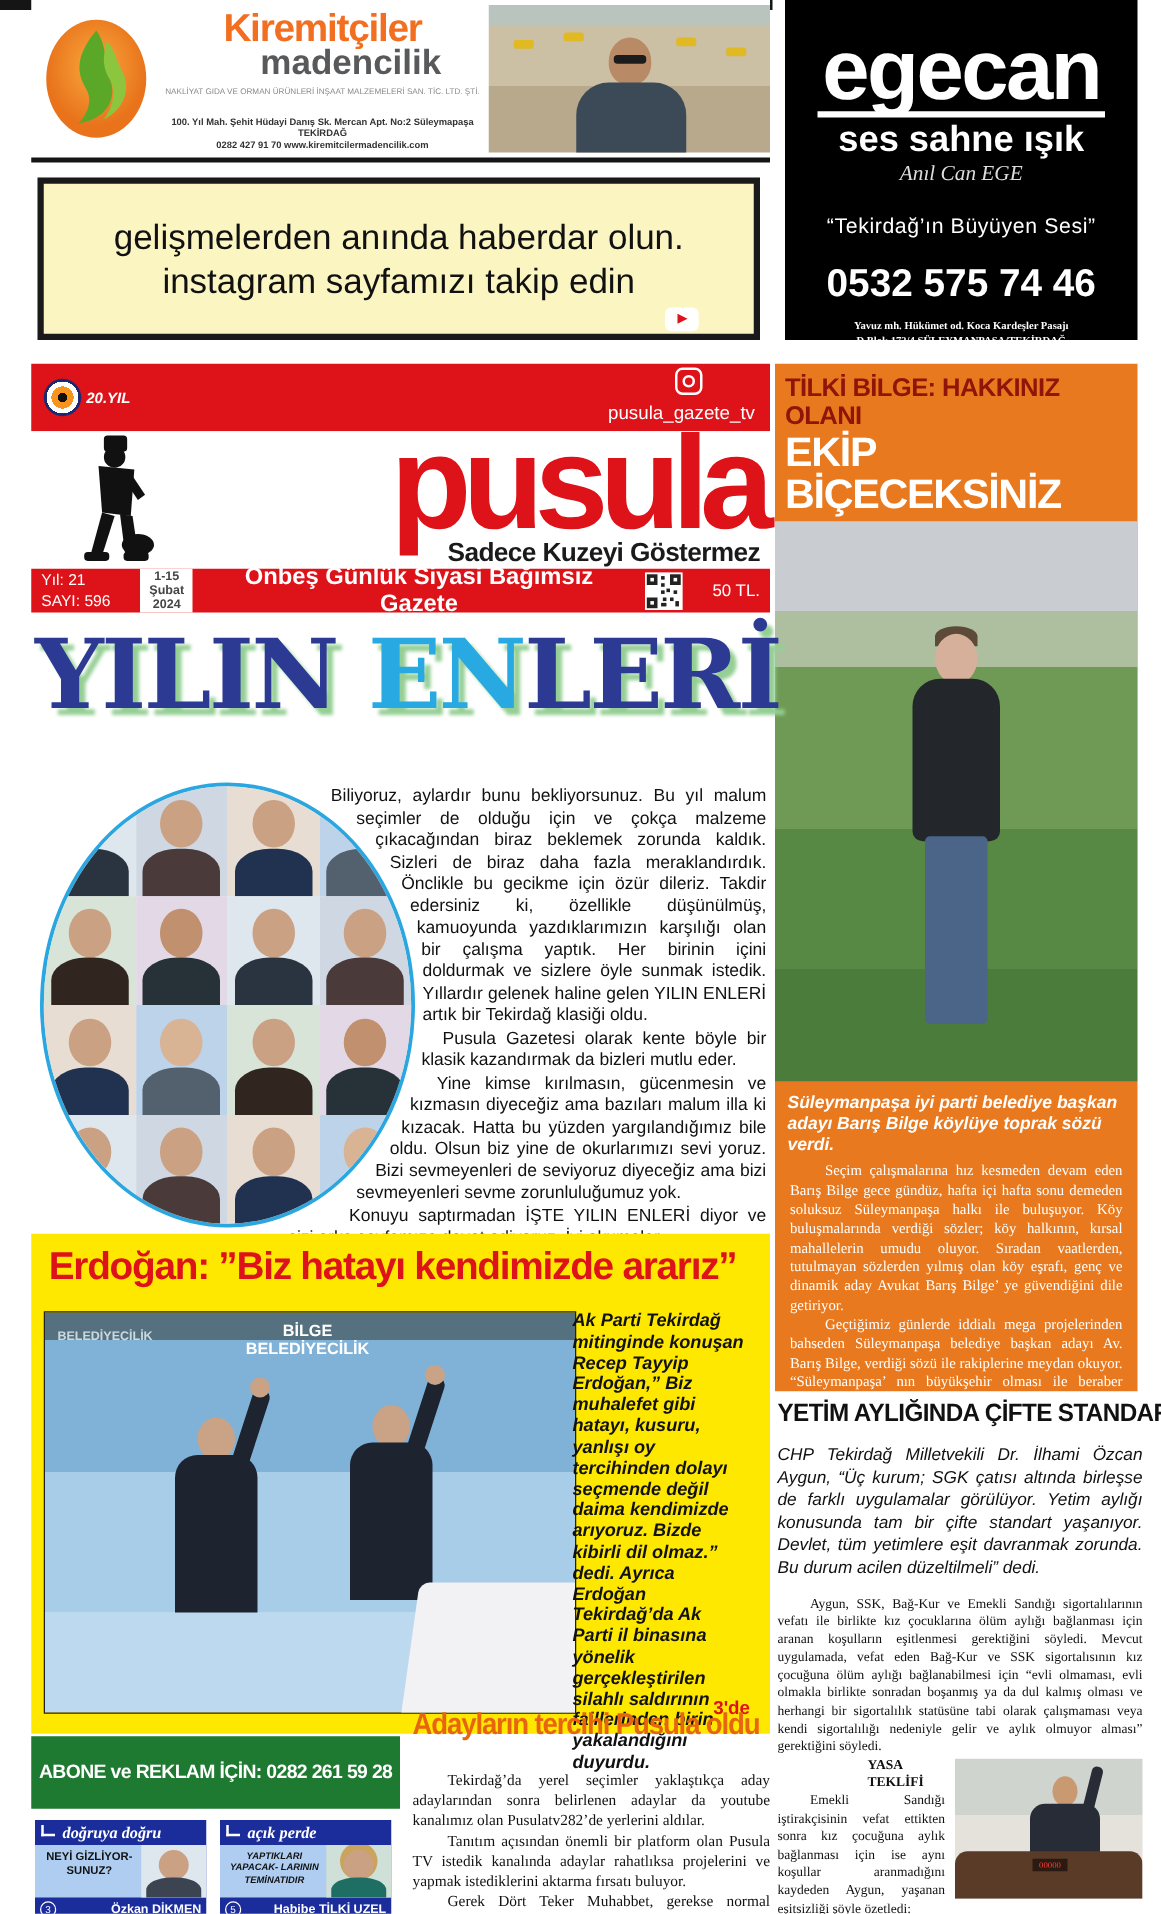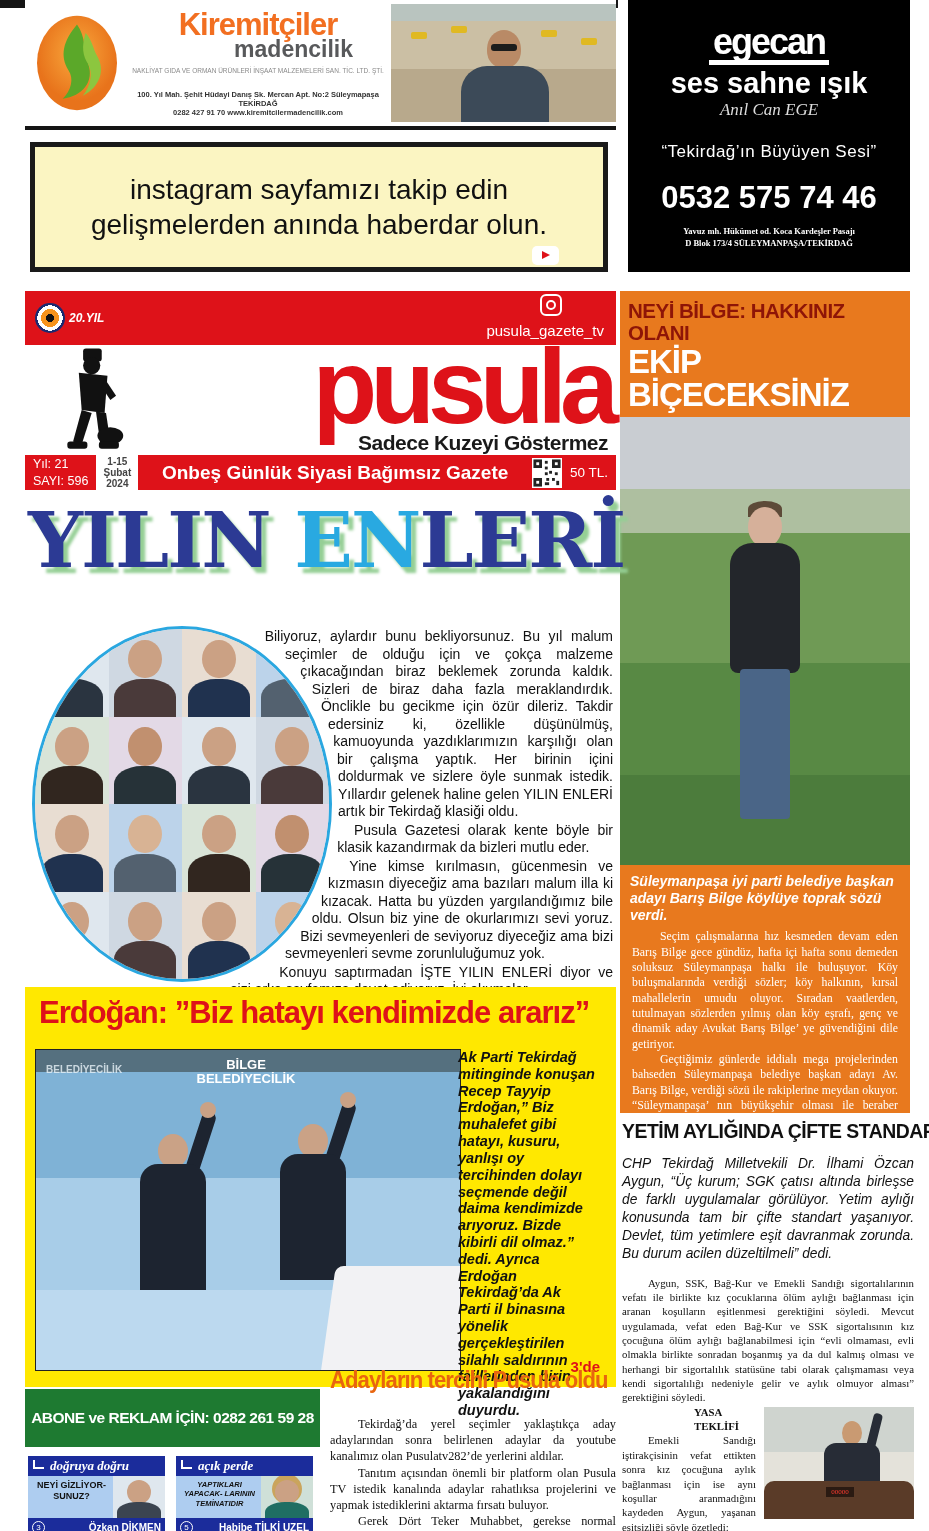--- a/index.html
+++ b/index.html
@@ -5,33 +5,33 @@
   html,body{margin:0;padding:0;}
   body{width:929px;height:1531px;position:relative;overflow:hidden;background:#fff;
        font-family:"Liberation Sans",sans-serif;color:#111;}
   .abs{position:absolute;}
   
   #topbar{left:0;top:0;width:618px;height:8px;background:#151515;}
   #ad-kiremit{left:25px;top:0;width:591px;height:126px;background:#fff;border-bottom:4px solid #151515;display:flex;align-items:center;}
   .k-logo{width:104px;height:116px;flex:0 0 auto;display:flex;align-items:center;justify-content:center;}
   .k-text{flex:1;text-align:center;padding-right:4px;}
   .k-brand{color:#f26f21;font-weight:800;font-size:31px;letter-spacing:-1px;line-height:1;}
-  .k-brand2{color:#58595b;font-weight:700;font-size:23px;line-height:1;text-align:right;padding-right:34px;margin-top:-2px;}
+  .k-brand2{color:#58595b;font-weight:700;font-size:28px;line-height:1;text-align:right;padding-right:34px;margin-top:-2px;}
   .k-line1{font-size:6.5px;color:#8a8a8a;margin-top:6px;}
   .k-line2{font-size:7.5px;color:#333;font-weight:700;margin-top:16px;}
   .k-line3{font-size:7.5px;color:#333;font-weight:700;}
   .k-photo{width:225px;height:118px;flex:0 0 auto;position:relative;overflow:hidden;
      background:linear-gradient(#b9c4bf 0 14%,#cbbfa4 14% 55%,#b8a98c 55%);}
   .machine{position:absolute;width:16px;height:7px;background:#e0b923;border-radius:2px;}
   .k-man-head{position:absolute;left:96px;top:26px;width:34px;height:38px;border-radius:50% 50% 45% 45%;background:#b98a66;}
   .k-man-glasses{position:absolute;left:100px;top:40px;width:26px;height:7px;background:#1c1c1c;border-radius:3px;}
   .k-man-body{position:absolute;left:70px;top:62px;width:88px;height:60px;border-radius:26px 26px 0 0;background:#3c4a58;}
   
   #ad-egecan{left:628px;top:0;width:282px;height:272px;background:#000;color:#fff;text-align:center;padding-top:26px;box-sizing:border-box;}
-  .e-title{font-size:36px;font-weight:800;letter-spacing:-2px;line-height:0.9;display:inline-block;border-bottom:5px solid #fff;padding:0 4px 2px;}
+  .e-title{font-size:68px;font-weight:800;letter-spacing:-2px;line-height:0.9;display:inline-block;border-bottom:5px solid #fff;padding:0 4px 2px;}
   .e-sub{font-size:29px;font-weight:800;letter-spacing:0;margin-top:2px;}
   .e-person{font-family:"Liberation Serif",serif;font-style:italic;font-size:17px;color:#ddd;margin-top:0;}
   .e-slogan{font-size:17px;margin-top:22px;letter-spacing:0.5px;}
   .e-phone{font-size:31px;font-weight:800;margin-top:18px;letter-spacing:0px;}
   .e-addr{font-family:"Liberation Serif",serif;font-size:8.5px;font-weight:700;margin-top:10px;line-height:1.35;}
   
   #insta{left:30px;top:142px;width:568px;height:120px;background:#fbf5c2;border:5px solid #1a1a1a;
          display:flex;flex-direction:column;justify-content:center;text-align:center;}
   .i-line{font-size:28px;color:#111;line-height:1.25;}
   .i-handle{font-size:23px;margin-top:8px;}
@@ -44,21 +44,21 @@
   .socials{display:flex;align-items:center;margin-left:auto;margin-right:12px;gap:6px;color:#fff;font-size:15px;flex-direction:column;}
   .yt{width:27px;height:19px;background:#fff;border-radius:5px;position:relative;}
   .yt::after{content:"";position:absolute;left:10px;top:5px;border-left:8px solid #de1219;border-top:4.5px solid transparent;border-bottom:4.5px solid transparent;}
   .ig{width:18px;height:18px;border:2px solid #fff;border-radius:6px;position:relative;margin-left:12px;}
   .ig::after{content:"";position:absolute;left:4px;top:4px;width:6px;height:6px;border:2px solid #fff;border-radius:50%;}
   .xicon{font-weight:900;font-size:19px;margin-left:12px;}
   .mh-mid{position:absolute;left:0;top:54px;width:100%;height:110px;background:#fff;}
   .logo-pusula{position:absolute;right:4px;top:-12px;font-size:106px;font-weight:800;letter-spacing:-7px;color:#de1219;line-height:1;}
   .tagline{position:absolute;right:8px;bottom:0px;font-size:21px;font-weight:800;color:#1a1a1a;letter-spacing:-0.5px;}
   .ataturk{position:absolute;left:28px;top:2px;}
-  .mh-bot{position:absolute;left:0;top:164px;width:100%;height:35px;background:#de1219;color:#fff;display:flex;align-items:center;padding:0 8px;box-sizing:border-box;gap:8px;}
+  .mh-bot{position:absolute;left:0;top:164px;width:100%;height:35px;background:#de1219;color:#fff;display:flex;align-items:center;padding:0 8px;box-sizing:border-box;gap:24px;}
   .yilsayi{font-size:12.5px;line-height:1.3;}
   .datebox{background:#fff;color:#444;font-weight:700;font-size:10px;width:42px;text-align:center;line-height:1.1;padding:1px 0;}
   .mh-sub{flex:1;text-align:center;font-weight:800;font-size:19px;letter-spacing:0;}
   .qr{width:30px;height:30px;background:#fff;}
   .price{font-size:13.5px;}
   
   #bilge{left:620px;top:291px;width:290px;height:822px;background:#e8791e;overflow:hidden;}
   .b-kicker{color:#8e1507;font-weight:800;font-size:20.5px;letter-spacing:-0.5px;margin:9px 8px 0;line-height:1.05;}
   .b-head{color:#fff;font-weight:800;font-size:33px;letter-spacing:-1px;margin:2px 8px 6px;line-height:1;}
   .b-photo{width:290px;height:448px;position:relative;overflow:hidden;
@@ -182,22 +182,22 @@
   <div class="e-person">Anıl Can EGE</div>
   <div class="e-slogan">“Tekirdağ’ın Büyüyen Sesi”</div>
   <div class="e-phone">0532 575 74 46</div>
   <div class="e-addr">
     <div>Yavuz mh. Hükümet od. Koca Kardeşler Pasajı</div>
     <div>D Blok 173/4 SÜLEYMANPAŞA/TEKİRDAĞ</div>
   </div>
 </div>
 
 <div class="abs" id="insta">
+  <div class="i-line">gelişmelerden anında haberdar olun.</div>
   <div class="i-line">instagram sayfamızı takip edin</div>
-  <div class="i-line">gelişmelerden anında haberdar olun.</div>
 </div>
 
 <div class="abs" id="masthead">
   <div class="mh-top">
     <div class="eye"></div>
     <div class="yil20">20.YIL</div>
     <div class="socials">
       <span class="yt"></span>
       <span>pusulatv282</span>
       <span class="ig"></span>
@@ -252,21 +252,21 @@
             <rect x="16" y="3" width="2" height="2"></rect>
             <rect x="3" y="16" width="2" height="2"></rect>
           </g>
       </svg>
     </div>
     <div class="price">50 TL.</div>
   </div>
 </div>
 
 <div class="abs" id="bilge">
-  <div class="b-kicker">NEYİ BİLGE: HAKKINIZ OLANI</div>
+  <div class="b-kicker">TİLKİ BİLGE: HAKKINIZ OLANI</div>
   <div class="b-head">EKİP BİÇECEKSİNİZ</div>
   <div class="b-photo">
     <div class="bp-hair"></div>
     <div class="bp-head"></div>
     <div class="bp-vest"></div>
     <div class="bp-legs"></div>
   </div>
   <div class="b-caption">Süleymanpaşa iyi parti belediye başkan adayı Barış Bilge köylüye toprak sözü verdi.</div>
   <div class="b-body">
     <p>Seçim çalışmalarına hız kesmeden devam eden Barış Bilge gece gündüz, hafta içi hafta sonu demeden soluksuz Süleymanpaşa halkı ile buluşuyor. Köy buluşmalarında verdiği sözler; köy halkının, kırsal mahallelerin umudu oluyor. Sıradan vaatlerden, tutulmayan sözlerden yılmış olan köy eşrafı, genç ve dinamik aday Avukat Barış Bilge’ ye güvendiğini dile getiriyor.</p>

